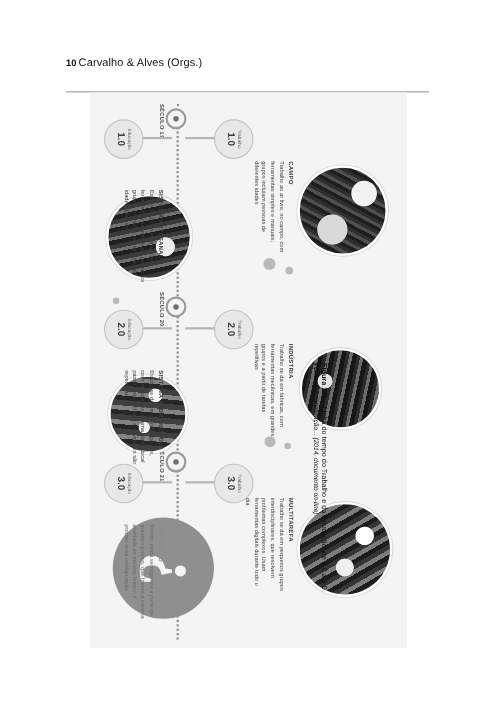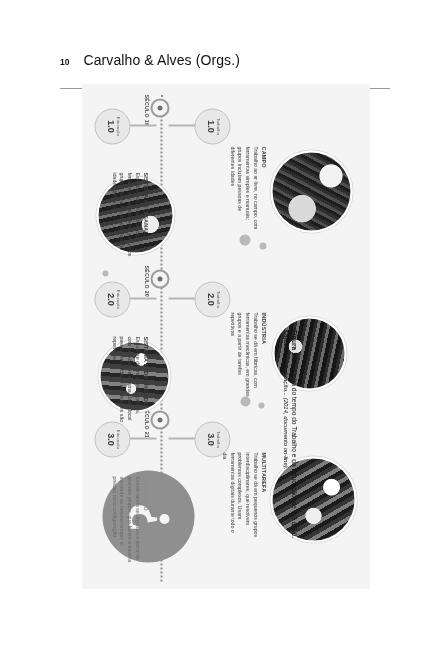--- a/index.html
+++ b/index.html
@@ -4,25 +4,25 @@
 <style>
   html,body{margin:0;padding:0;}
   body{
     width:448px;height:660px;background:#ffffff;
     font-family:"Liberation Sans", sans-serif;
     overflow:hidden;position:relative;
   }
   
   #running-head{
     position:absolute;left:60px;top:52px;width:330px;
-    display:flex;align-items:baseline;gap:14px;
+    display:flex;align-items:baseline;gap:2px;
     border-bottom:1px solid #9a9a9a;padding-bottom:20px;
   }
   #running-head .folio{font-size:8.5px;font-weight:bold;color:#111;}
-  #running-head .rh-title{font-size:14px;color:#111;letter-spacing:.1px;}
+  #running-head .rh-title{font-size:10px;color:#111;letter-spacing:.1px;}
 
   
   #figure-plate{
     position:absolute;left:82px;top:84px;
     width:288px;height:505px;
     background:#f4f4f4;overflow:hidden;
   }
   
   #canvas{
     position:absolute;

